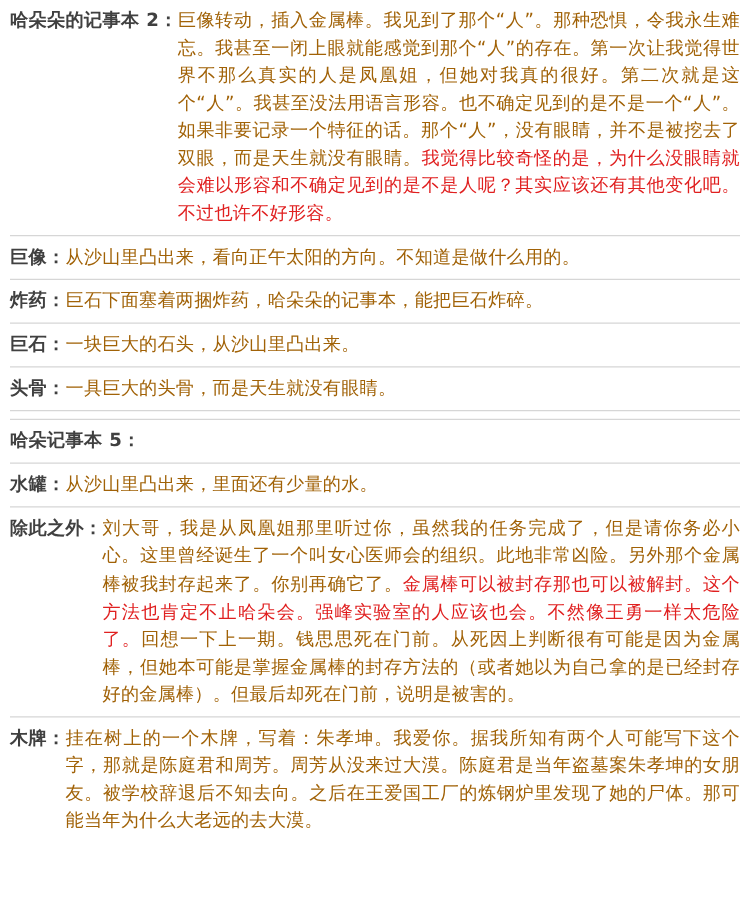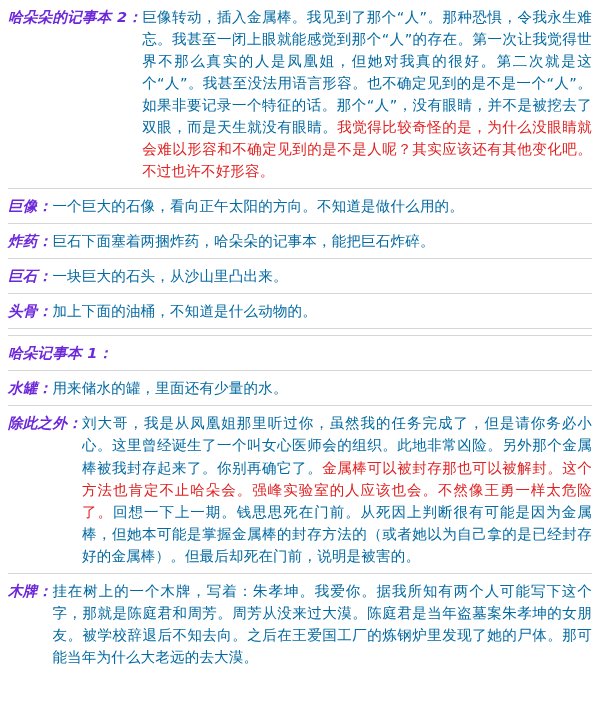--- a/index.html
+++ b/index.html
@@ -20,82 +20,81 @@
   .entry {
     display: flex;
     align-items: flex-start;
     padding: 0;
     margin: 0 0 6px 0;
   }
   .entry:last-child { margin-bottom: 0; }
   .label {
     flex: 0 0 auto;
     font-weight: bold;
-    color: #6d28d9;
+    color: #404040;
     font-size: 14.5px;
     line-height: 1.52;
     white-space: nowrap;
     letter-spacing: 0.3px;
-    font-style: italic;
   }
   .body {
     flex: 1 1 auto;
     font-size: 14.5px;
     line-height: 1.52;
     color: #111111;
     text-align: justify;
     letter-spacing: 0.2px;
   }
-  .seg-black { color: #0369a1; }
+  .seg-black { color: #a16207; }
   .seg-red { color: #e02020; }
   .divider {
     border: none;
     border-top: 1px solid #d6d6d6;
     margin: 6px 0 6px 0;
     height: 0;
   }
 </style>
 </head>
 <body>
 
 <div class="page">
   <div id="entries">
       <div class="entry">
         <div class="label">哈朵朵的记事本 2：</div>
         <div class="body"><span class="seg-black">巨像转动，插入金属棒。我见到了那个“人”。那种恐惧，令我永生难忘。我甚至一闭上眼就能感觉到那个“人”的存在。第一次让我觉得世界不那么真实的人是凤凰姐，但她对我真的很好。第二次就是这个“人”。我甚至没法用语言形容。也不确定见到的是不是一个“人”。如果非要记录一个特征的话。那个“人”，没有眼睛，并不是被挖去了双眼，而是天生就没有眼睛。</span><span class="seg-red">我觉得比较奇怪的是，为什么没眼睛就会难以形容和不确定见到的是不是人呢？其实应该还有其他变化吧。不过也许不好形容。</span></div>
       </div>
       <hr class="divider">
       <div class="entry">
         <div class="label">巨像：</div>
-        <div class="body"><span class="seg-black">一个巨大的石像，看向正午太阳的方向。不知道是做什么用的。</span></div>
+        <div class="body"><span class="seg-black">从沙山里凸出来，看向正午太阳的方向。不知道是做什么用的。</span></div>
       </div>
       <hr class="divider">
       <div class="entry">
         <div class="label">炸药：</div>
         <div class="body"><span class="seg-black">巨石下面塞着两捆炸药，哈朵朵的记事本，能把巨石炸碎。</span></div>
       </div>
       <hr class="divider">
       <div class="entry">
         <div class="label">巨石：</div>
         <div class="body"><span class="seg-black">一块巨大的石头，从沙山里凸出来。</span></div>
       </div>
       <hr class="divider">
       <div class="entry">
         <div class="label">头骨：</div>
-        <div class="body"><span class="seg-black">加上下面的油桶，不知道是什么动物的。</span></div>
+        <div class="body"><span class="seg-black">一具巨大的头骨，而是天生就没有眼睛。</span></div>
       </div>
       <hr class="divider">
       <hr class="divider">
       <div class="entry">
-        <div class="label">哈朵记事本 1：</div>
+        <div class="label">哈朵记事本 5：</div>
       </div>
       <hr class="divider">
       <div class="entry">
         <div class="label">水罐：</div>
-        <div class="body"><span class="seg-black">用来储水的罐，里面还有少量的水。</span></div>
+        <div class="body"><span class="seg-black">从沙山里凸出来，里面还有少量的水。</span></div>
       </div>
       <hr class="divider">
       <div class="entry">
         <div class="label">除此之外：</div>
         <div class="body"><span class="seg-black">刘大哥，我是从凤凰姐那里听过你，虽然我的任务完成了，但是请你务必小心。这里曾经诞生了一个叫女心医师会的组织。此地非常凶险。另外那个金属棒被我封存起来了。你别再确它了。</span><span class="seg-red">金属棒可以被封存那也可以被解封。这个方法也肯定不止哈朵会。强峰实验室的人应该也会。不然像王勇一样太危险了。</span><span class="seg-black">回想一下上一期。钱思思死在门前。从死因上判断很有可能是因为金属棒，但她本可能是掌握金属棒的封存方法的（或者她以为自己拿的是已经封存好的金属棒）。但最后却死在门前，说明是被害的。</span></div>
       </div>
       <hr class="divider">
       <div class="entry">
         <div class="label">木牌：</div>
         <div class="body"><span class="seg-black">挂在树上的一个木牌，写着：朱孝坤。我爱你。据我所知有两个人可能写下这个字，那就是陈庭君和周芳。周芳从没来过大漠。陈庭君是当年盗墓案朱孝坤的女朋友。被学校辞退后不知去向。之后在王爱国工厂的炼钢炉里发现了她的尸体。那可能当年为什么大老远的去大漠。</span></div>

